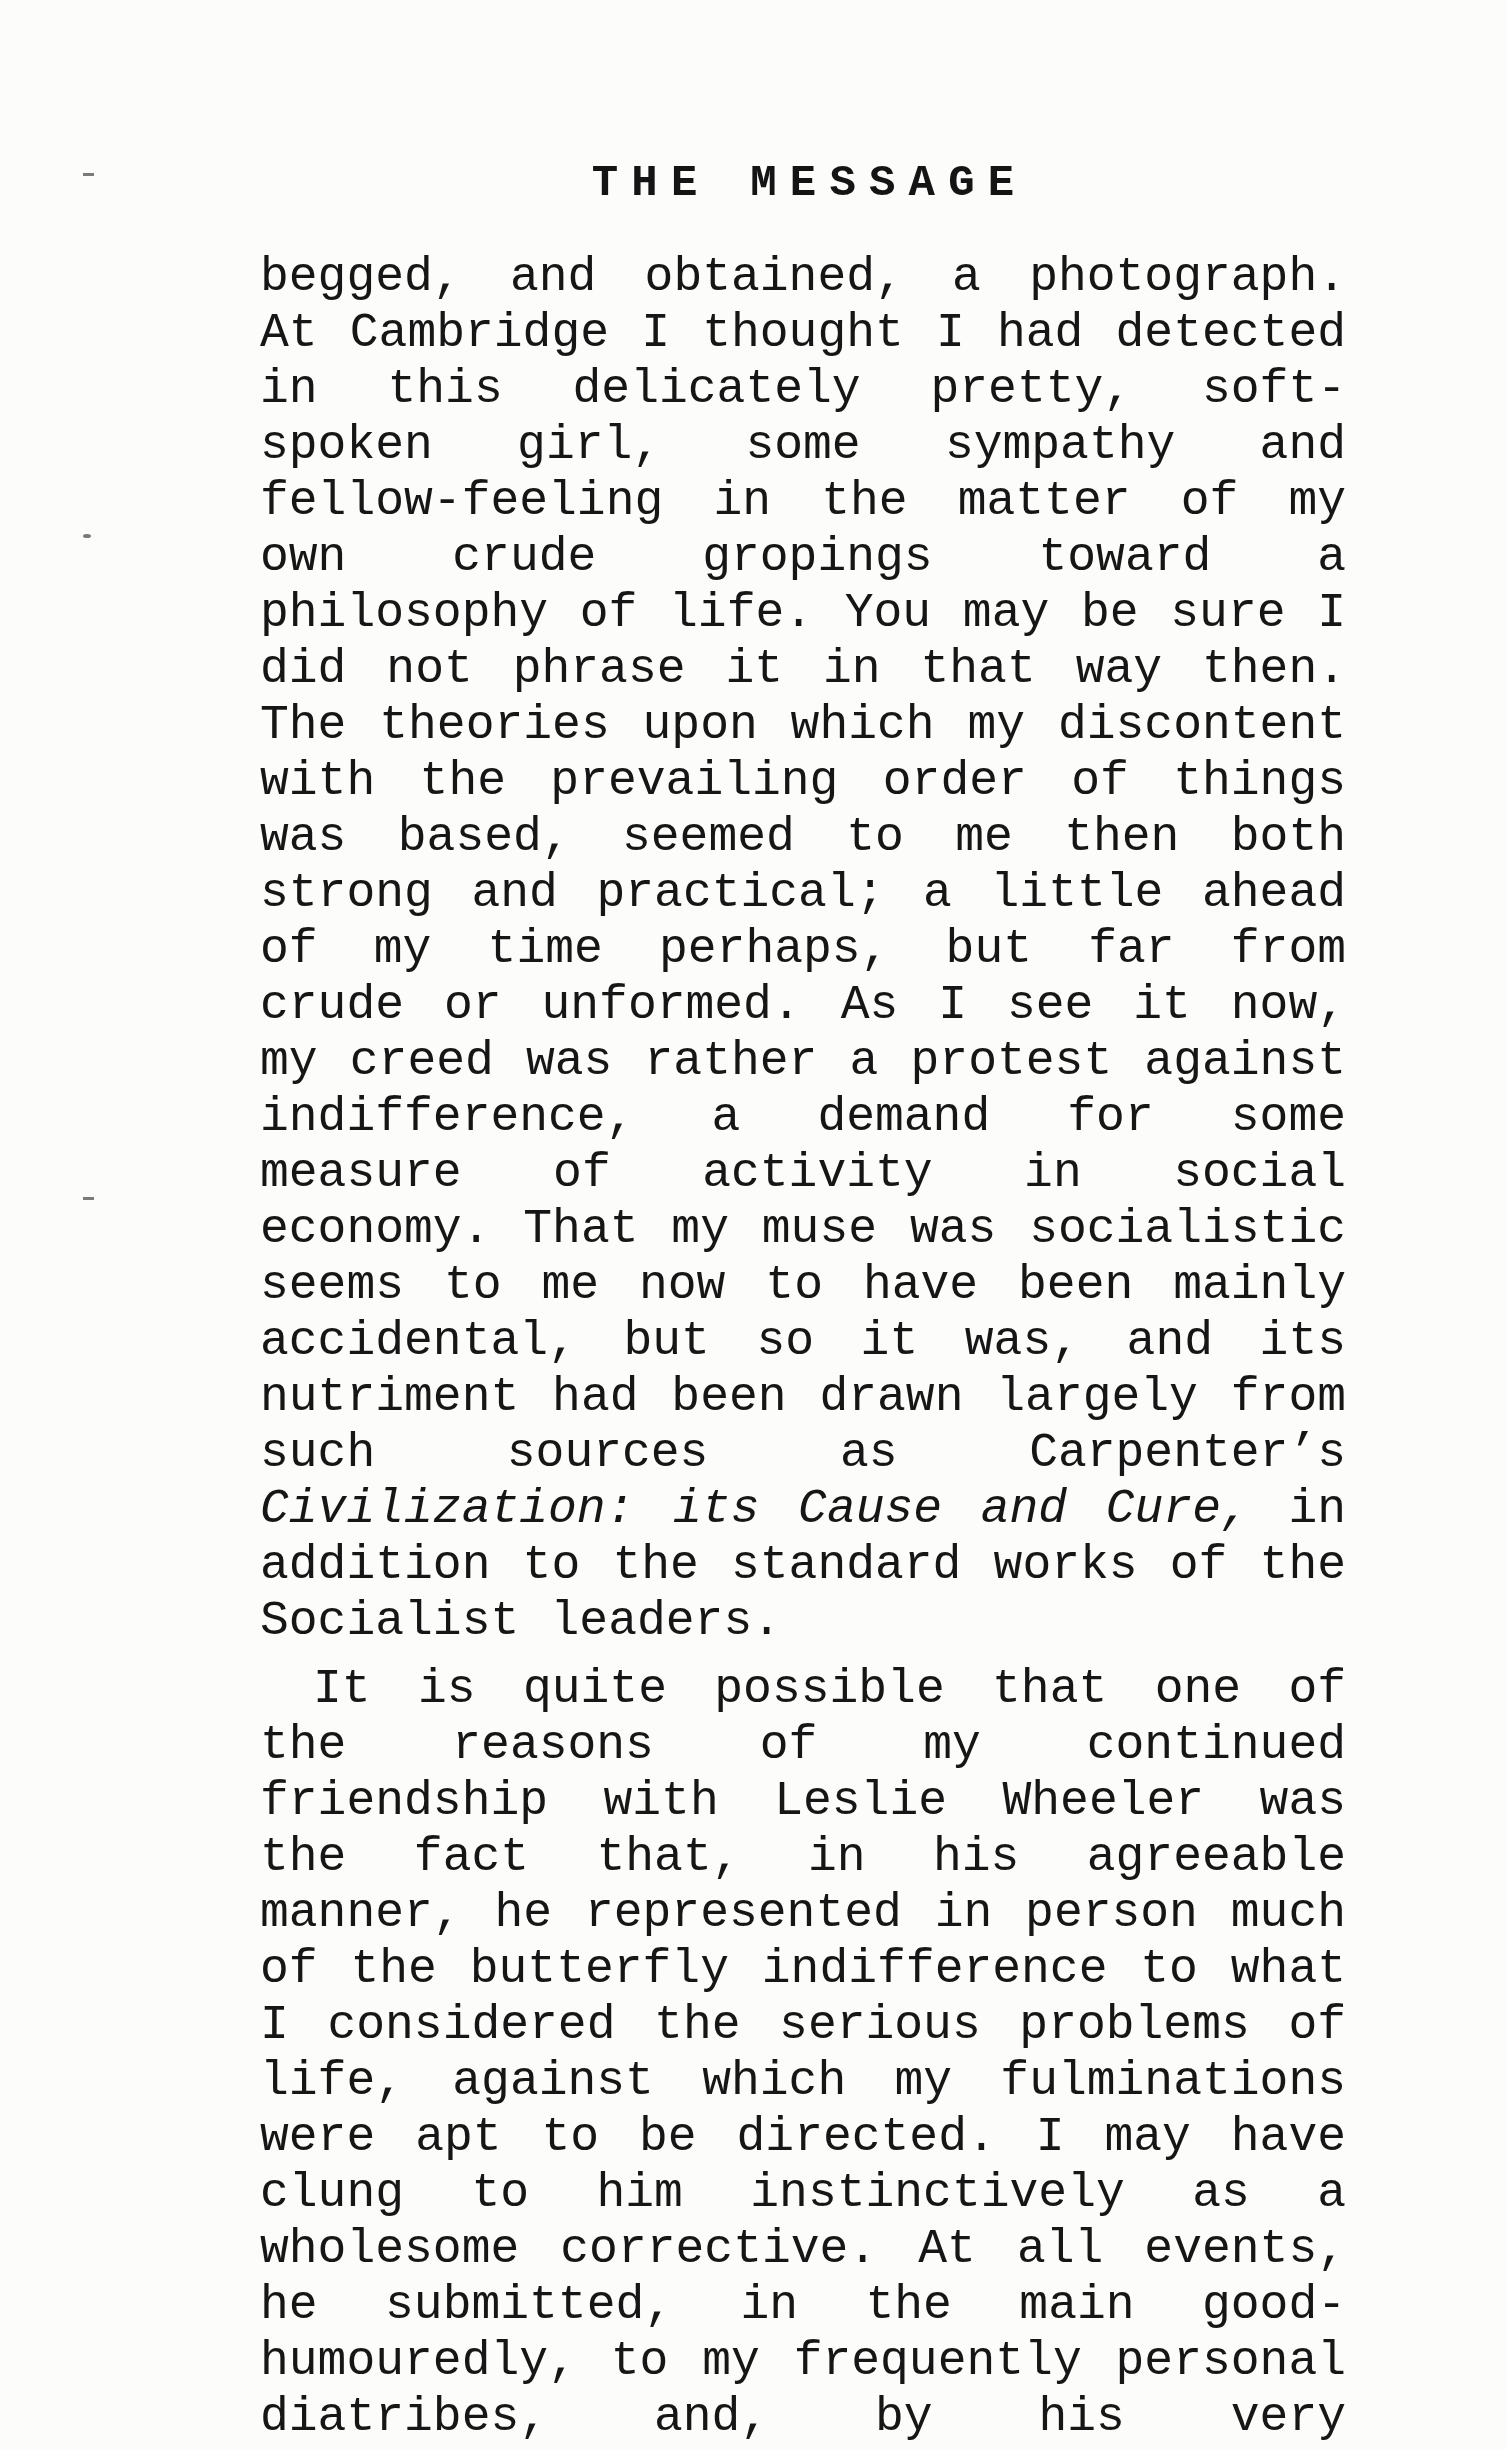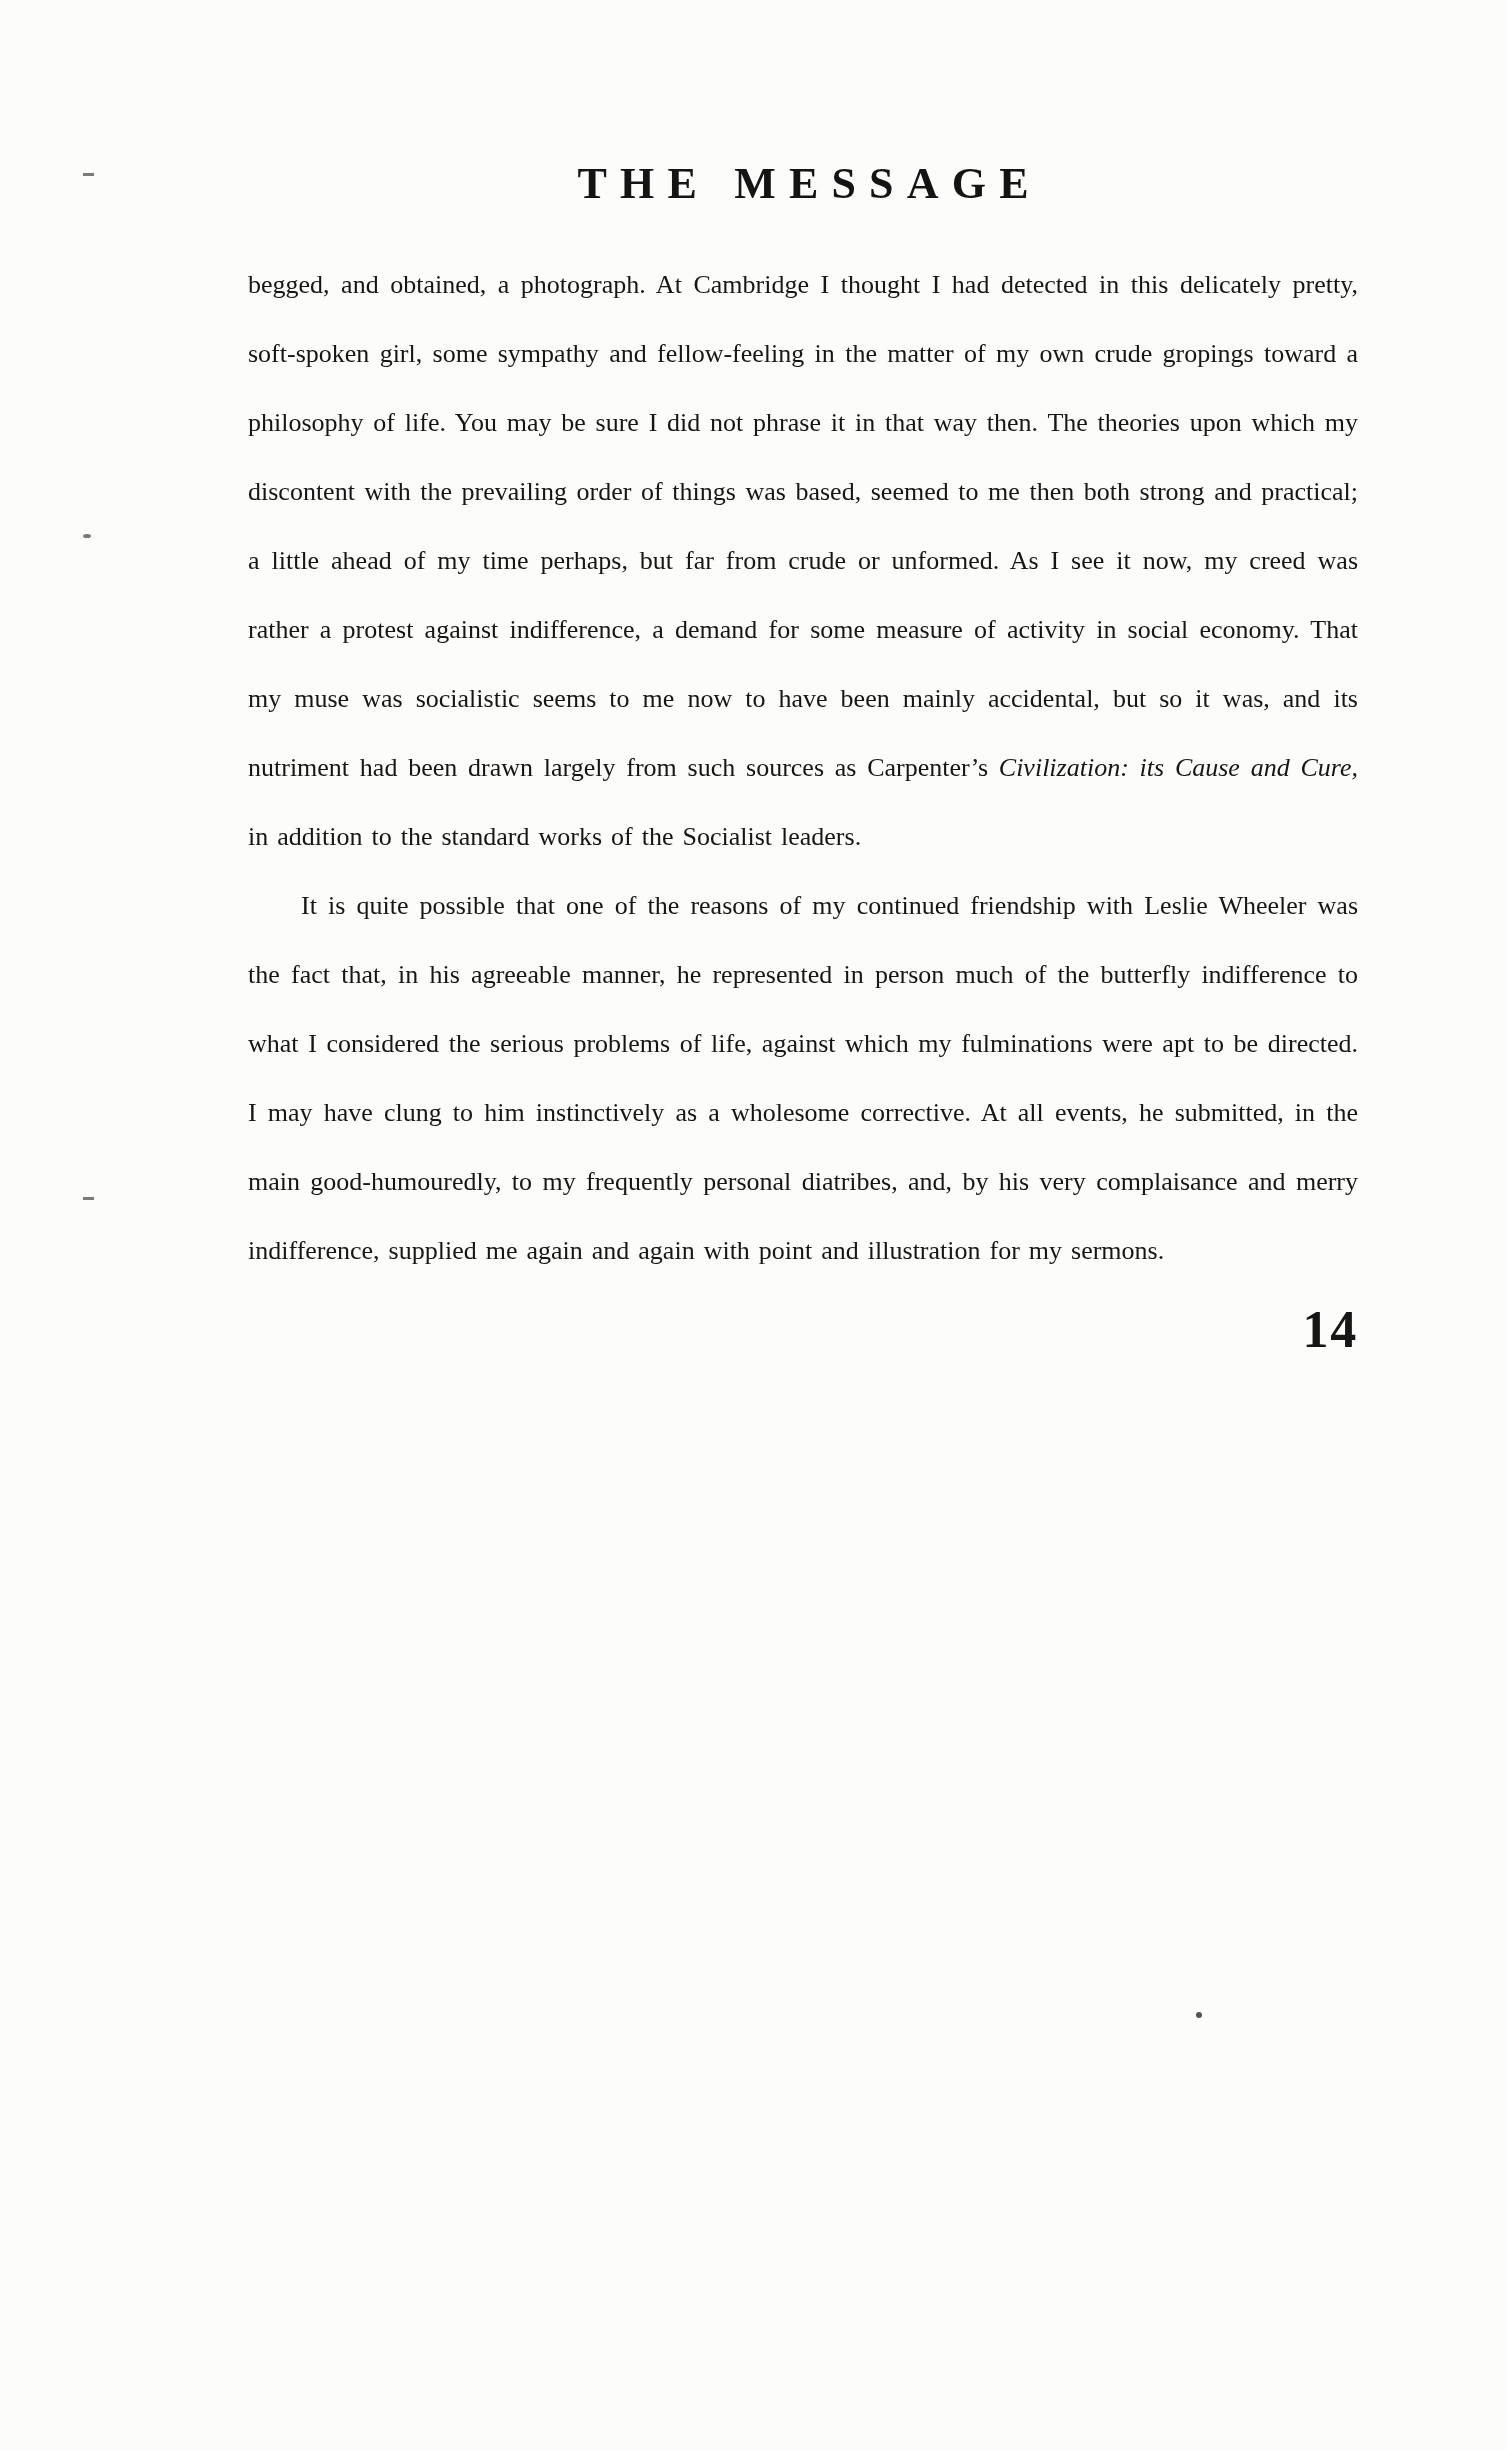--- a/index.html
+++ b/index.html
@@ -5,44 +5,44 @@
   html, body {
     margin: 0;
     padding: 0;
     background: #f4f4f2;
   }
   .page {
     position: relative;
     width: 1507px;
     height: 2450px;
     background: #fcfcfa;
-    font-family: Liberation Serif, serif;
+    font-family: Liberation Mono, monospace;
     color: #161616;
     overflow: hidden;
   }
   .content {
     position: absolute;
     left: 248px;
     top: 158px;
     width: 1110px;
   }
   .running-header {
     margin: 0 0 41px 0;
     text-align: center;
     font-size: 44px;
     font-weight: bold;
     letter-spacing: 0.30em;
     text-indent: 0.30em; 
     color: #141414;
   }
   .text-block .para {
-    margin: 0;
+    margin: 12px;
     text-align: justify;
-    font-size: 26px;
-    line-height: 69px;
+    font-size: 48px;
+    line-height: 56px;
     word-spacing: 2.5px;
   }
   .text-block .para.indent {
     text-indent: 53px;
   }
   .italic {
     font-style: italic;
   }
   .page-number {
     margin-top: 17px;

